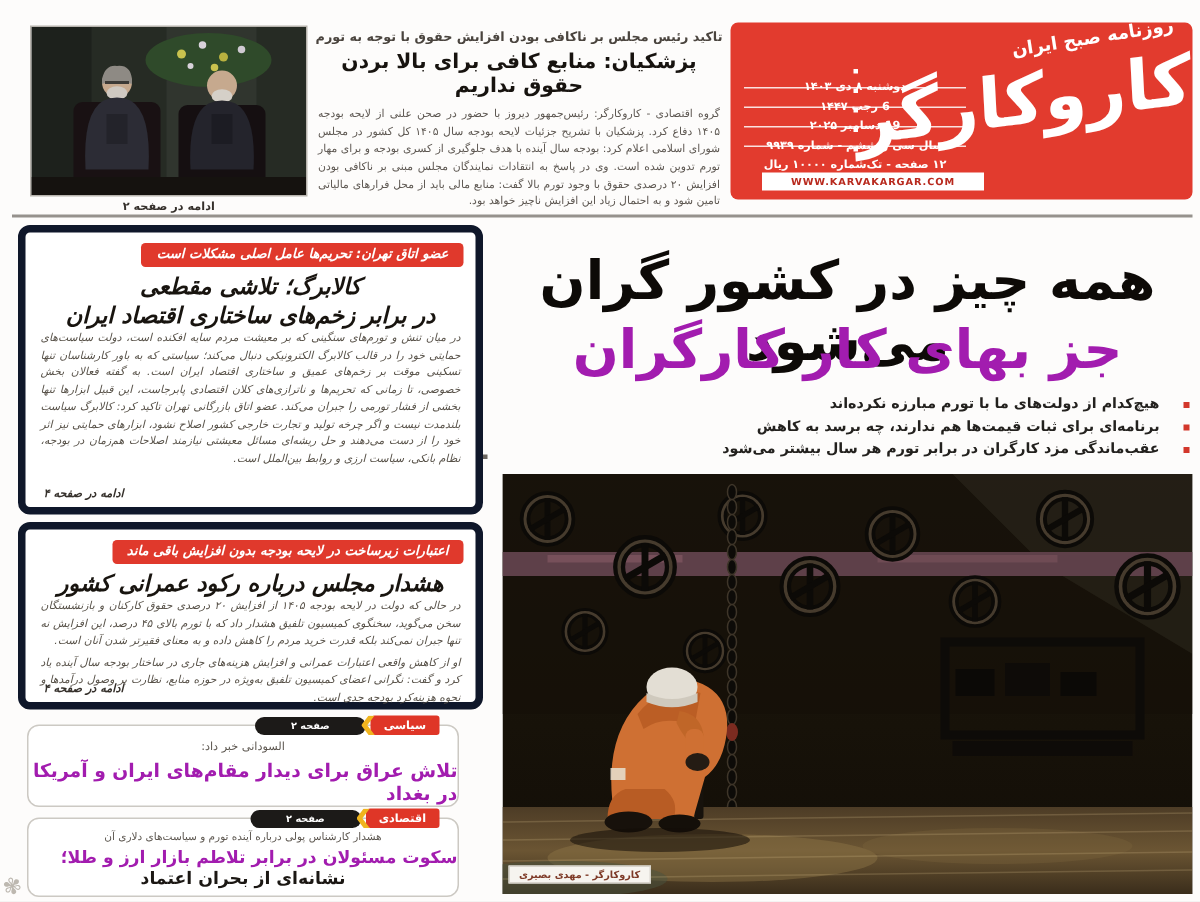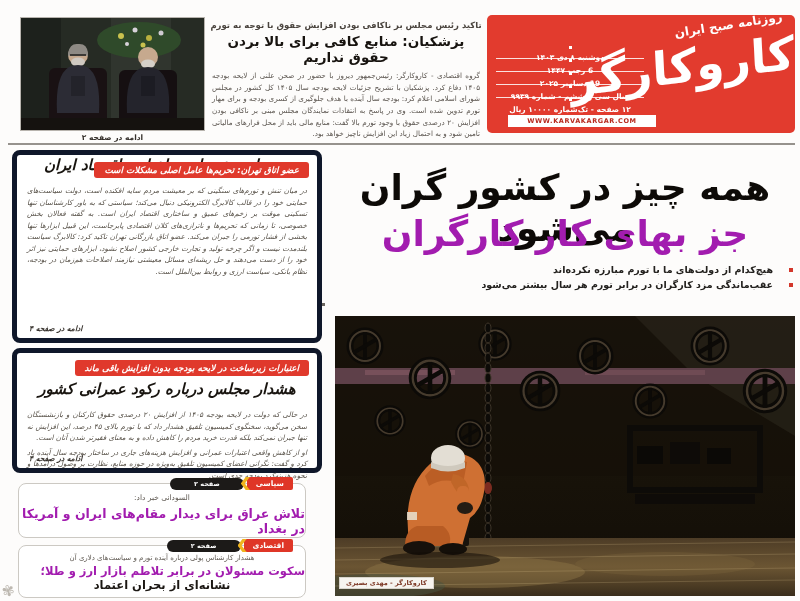--- a/index.html
+++ b/index.html
@@ -74,21 +74,21 @@
   .kicker-bar {
     position:absolute; top:7px; right:8px; height:16px; line-height:16px;
     background:#e0392c; color:#fff; border-radius:3px; text-align:center;
     font-size:8.8px; font-weight:bold; padding:0 10px;
   }
   .artbox .h-center { text-align:center; font-weight:bold; color:#18140f; }
   .box1 .h1 { margin-top:27px; font-size:15px; }
   .box1 .h2 { font-size:15px; margin-top:1px; }
   .box2 .h1 { margin-top:27px; font-size:15px; }
   .art-body {
-    margin-top:11px; padding:0 10px; font-size:7.2px; line-height:1.6;
+    margin-top:0; padding:0 10px; font-size:7.2px; line-height:1.6;
     text-align:justify; color:#585249;
   }
   .art-body + .art-body { margin-top:3px; }
   .cont-note { position:absolute; left:12px; bottom:5px; font-size:7.5px; font-weight:bold; color:#35302b; }
 
   
   .teaser { background:#fff; border:1px solid #ccc9c3; border-radius:8px; }
   .tz1 { left:18px; top:483px; width:288px; height:55px; }
   .tz2 { left:18px; top:545px; width:288px; height:53px; }
   .tab { position:absolute; top:-7px; right:12px; display:flex; align-items:center; direction:rtl; height:13px; }
@@ -185,20 +185,24 @@
   </div>
 
   <div class="abs header-rule"></div>
 
   <div class="abs lead-h1">همه چیز در کشور گران می‌شود</div>
   <div class="abs lead-h2">جز بهای کار کارگران</div>
   <div class="abs lead-bullets">
     <div class="lead-bullet">
         <span class="sq"></span>
         <span>هیچ‌کدام از دولت‌های ما با تورم مبارزه نکرده‌اند</span>
+      </div>
+    <div class="lead-bullet">
+        <span class="sq"></span>
+        <span>برنامه‌ای برای ثبات قیمت‌ها هم ندارند، چه برسد به کاهش</span>
       </div>
     <div class="lead-bullet">
         <span class="sq"></span>
         <span>عقب‌ماندگی مزد کارگران در برابر تورم هر سال بیشتر می‌شود</span>
       </div>
   </div>
   <div class="abs page-note">
     <span class="sq"></span>
     <span>صفحه ۴</span>
   </div>
@@ -299,20 +303,21 @@
         <ellipse cx="84" cy="232" rx="16" ry="7" fill="#17110b"></ellipse>
         <ellipse cx="118" cy="233" rx="14" ry="6" fill="#140f09"></ellipse>
       </g>
       <ellipse cx="105" cy="244" rx="60" ry="8" fill="#120d07" opacity="0.55"></ellipse>
     </svg>
     <div class="photo-caption">کاروکارگر - مهدی بصیری</div>
   </div>
 
   <div class="abs artbox box1">
     <div class="kicker-bar">عضو اتاق تهران: تحریم‌ها عامل اصلی مشکلات است</div>
+    <div class="h-center h1">کالابرگ؛ تلاشی مقطعی</div>
     <div class="h-center h2">در برابر زخم‌های ساختاری اقتصاد ایران</div>
     <div class="art-body">در میان تنش و تورم‌های سنگینی که بر معیشت مردم سایه افکنده است، دولت سیاست‌های حمایتی خود را در قالب کالابرگ الکترونیکی دنبال می‌کند؛ سیاستی که به باور کارشناسان تنها تسکینی موقت بر زخم‌های عمیق و ساختاری اقتصاد ایران است. به گفته فعالان بخش خصوصی، تا زمانی که تحریم‌ها و ناترازی‌های کلان اقتصادی پابرجاست، این قبیل ابزارها تنها بخشی از فشار تورمی را جبران می‌کند. عضو اتاق بازرگانی تهران تاکید کرد: کالابرگ سیاست بلندمدت نیست و اگر چرخه تولید و تجارت خارجی کشور اصلاح نشود، ابزارهای حمایتی نیز اثر خود را از دست می‌دهند و حل ریشه‌ای مسائل معیشتی نیازمند اصلاحات هم‌زمان در بودجه، نظام بانکی، سیاست ارزی و روابط بین‌الملل است.</div>
     <div class="cont-note">ادامه در صفحه ۴</div>
   </div>
 
   <div class="abs artbox box2">
     <div class="kicker-bar">اعتبارات زیرساخت در لایحه بودجه بدون افزایش باقی ماند</div>
     <div class="h-center h1">هشدار مجلس درباره رکود عمرانی کشور</div>
     <div class="art-body">در حالی که دولت در لایحه بودجه ۱۴۰۵ از افزایش ۲۰ درصدی حقوق کارکنان و بازنشستگان سخن می‌گوید، سخنگوی کمیسیون تلفیق هشدار داد که با تورم بالای ۴۵ درصد، این افزایش نه تنها جبران نمی‌کند بلکه قدرت خرید مردم را کاهش داده و به معنای فقیرتر شدن آنان است.</div>
     <div class="art-body">او از کاهش واقعی اعتبارات عمرانی و افزایش هزینه‌های جاری در ساختار بودجه سال آینده یاد کرد و گفت: نگرانی اعضای کمیسیون تلفیق به‌ویژه در حوزه منابع، نظارت بر وصول درآمدها و نحوه هزینه‌کرد بودجه جدی است.</div>

